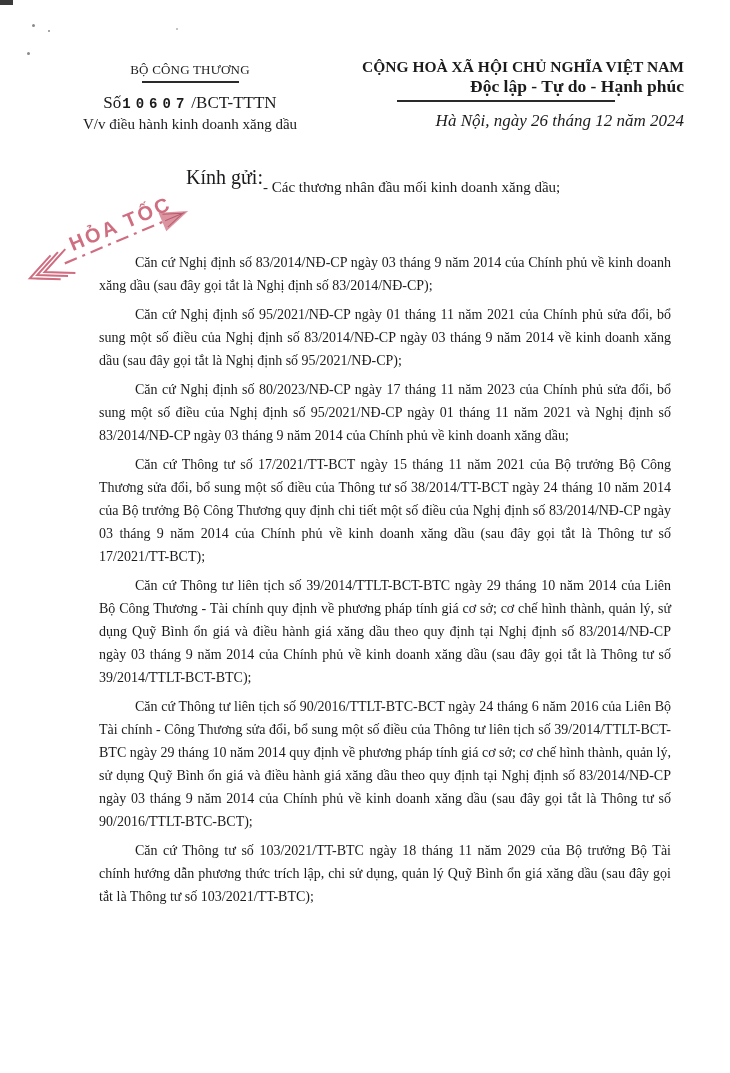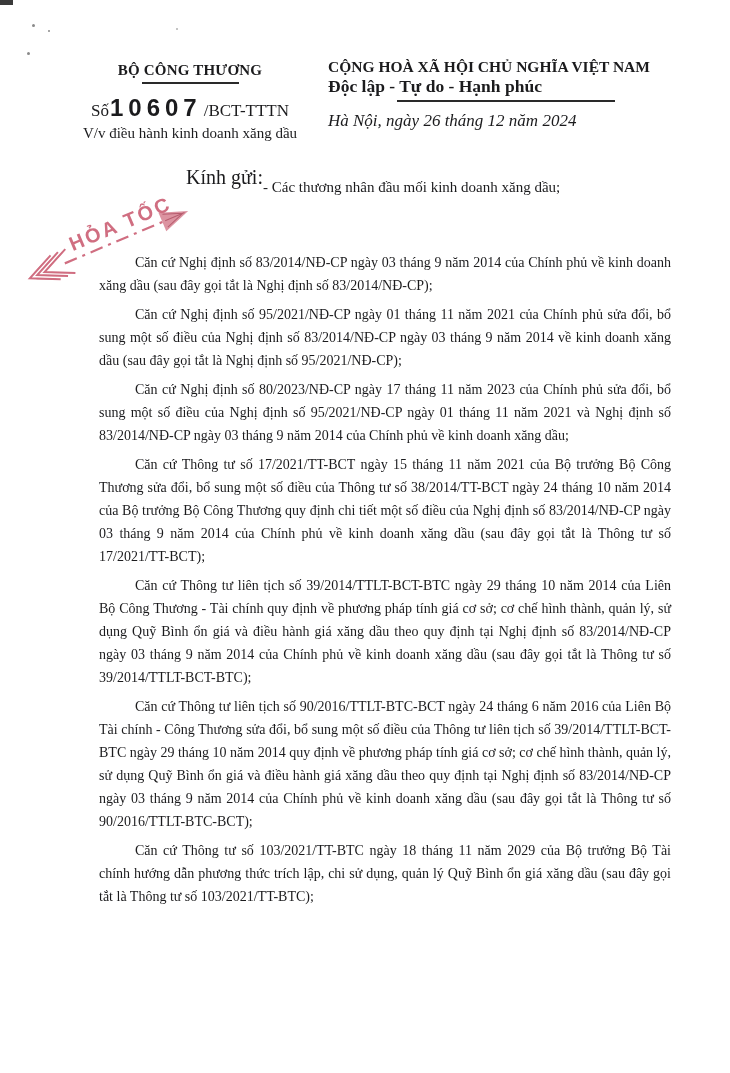--- a/index.html
+++ b/index.html
@@ -12,33 +12,33 @@
     overflow: hidden;
     font-family: "Liberation Serif", serif;
     color: #1b1b1d;
   }
 
   
   .header-left {
     position: absolute; left: 75px; top: 62px; width: 230px;
     text-align: center;
   }
-  .org-name { font-weight: bold; font-size: 15px; letter-spacing: 0.2px; }
+  .org-name { font-weight: normal; font-size: 13px; letter-spacing: 0.2px; }
   .org-underline { width: 97px; border-bottom: 2px solid #2a2a2a; margin: 3px auto 0; }
   .doc-number { margin-top: 10px; font-size: 17px; white-space: nowrap; }
   .stamp-digits {
-    font-family: Liberation Sans, sans-serif;
-    font-weight: bold; font-size: 24px; letter-spacing: 5px;
+    font-family: Liberation Mono, monospace;
+    font-weight: bold; font-size: 14px; letter-spacing: 5px;
     margin: 0 2px 0 1px;
   }
   .doc-subject { font-size: 15px; margin-top: 3px; white-space: nowrap; }
 
   .header-right {
     position: absolute; left: 328px; top: 58px; width: 356px;
-    text-align: left;
+    text-align: right;
   }
   .national-title { font-weight: bold; font-size: 15.5px; white-space: nowrap; }
   .motto { font-weight: bold; font-size: 17.5px; }
   .motto-underline { width: 218px; border-bottom: 2px solid #2a2a2a; margin: 3px auto 0; }
   .place-date { font-style: italic; font-size: 17px; margin-top: 9px; }
 
   
   .salutation { position: absolute; left: 186px; top: 166px; font-size: 20px; }
   .recipient-list { position: absolute; left: 263px; top: 176px; font-size: 15px; line-height: 23.5px; }
 

